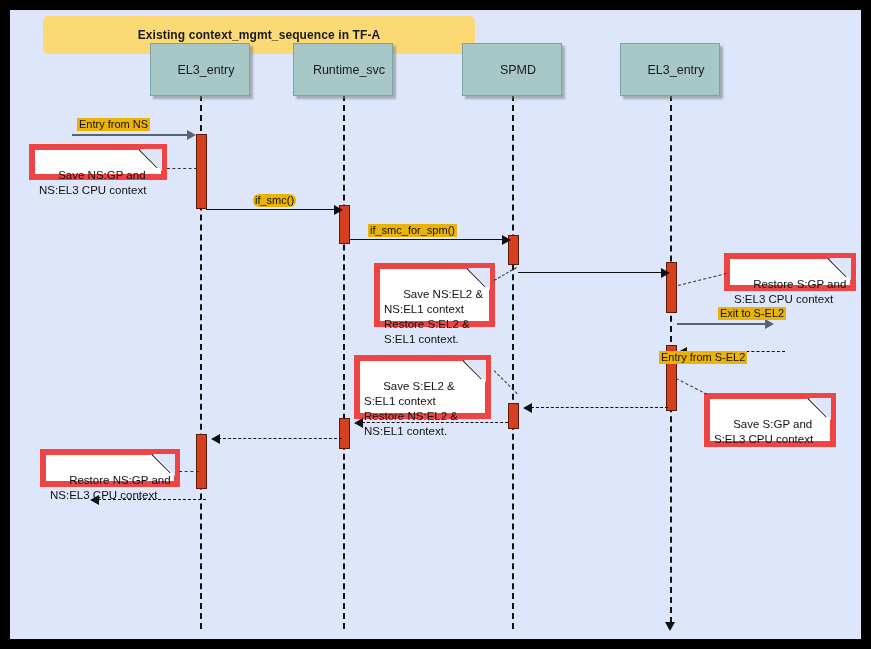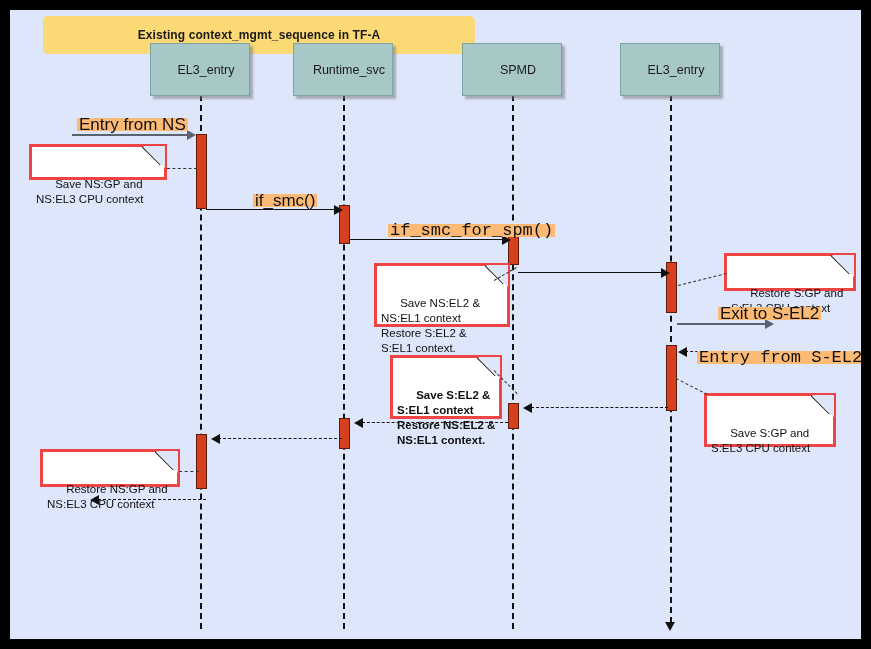--- a/index.html
+++ b/index.html
@@ -97,37 +97,37 @@
   .arrowhead-r.gray { border-left-color: #5a6470; }
   .arrowhead-l {
     position: absolute;
     width: 0; height: 0;
     border-top: 5px solid transparent;
     border-bottom: 5px solid transparent;
     border-right: 9px solid #111;
   }
   .msg-label {
     position: absolute;
-    font-size: 17px;
+    font-size: 11px;
     color: #111;
-    background: #fdba74;
+    background: #eab308;
     padding: 0 2px;
     white-space: nowrap;
     line-height: 13px;
   }
   
   .note {
     position: absolute;
     background: #ffffff;
-    border: 3px solid #ef4444;
+    border: 6px solid #ef4444;
     box-sizing: border-box;
     font-size: 11.5px;
     color: #111;
     line-height: 15px;
-    padding: 15px 5px 2px 4px;
+    padding: 3px 5px 2px 4px;
     white-space: pre;
   }
   .note .fold {
     position: absolute;
     top: -1px;
     right: -1px;
     width: 0; height: 0;
     border-left: 22px solid transparent;
     border-top: 22px solid #dde6fb;
   }
@@ -202,27 +202,27 @@
     <div class="note" style="left:19px; top:134px; width:138px; height:36px;">
       <span>Save NS:GP and
 NS:EL3 CPU context</span>
       <span class="fold"></span>
       <span class="fold-edge"></span>
     </div>
     <div class="note-link" style="left:157px; top:158px; width:30px;"></div>
 
     <div class="msg-line msg-solid" style="left:196px; top:199px; width:130px;"></div>
     <div class="arrowhead-r" style="left:324px; top:195px;"></div>
-    <div class="msg-label" style="left:243px; top:184px;">if_smc()</div>
+    <div class="msg-label" style="left:243px; top:184px;border-radius:6px;">if_smc()</div>
 
     <div class="msg-line msg-solid" style="left:339px; top:229px; width:156px;"></div>
     <div class="arrowhead-r" style="left:492px; top:225px;"></div>
-    <div class="msg-label" style="left:378px; top:214px;font-family:Liberation Mono, monospace;">if_smc_for_spm()</div>
-
-    <div class="note" style="left:364px; top:253px; width:136px; height:64px;">
+    <div class="msg-label" style="left:358px; top:214px;">if_smc_for_spm()</div>
+
+    <div class="note" style="left:364px; top:253px; width:121px; height:64px;">
       <span>Save NS:EL2 &amp;
 NS:EL1 context
 Restore S:EL2 &amp;
 S:EL1 context.</span>
       <span class="fold"></span>
       <span class="fold-edge"></span>
     </div>
     <div class="note-link" style="left:484px; top:270px; width:26px; transform: rotate(-30deg);"></div>
 
     <div class="msg-line msg-solid" style="left:508px; top:262px; width:146px;"></div>
@@ -235,34 +235,34 @@
       <span class="fold-edge"></span>
     </div>
     <div class="note-link" style="left:668px; top:275px; width:50px; transform: rotate(-14deg);"></div>
 
     <div class="msg-line msg-solid-gray" style="left:667px; top:313px; width:90px;"></div>
     <div class="arrowhead-r gray" style="left:755px; top:309px;"></div>
     <div class="msg-label" style="left:672px; top:297px;margin-left:36px;">Exit to S-EL2</div>
 
     <div class="msg-line msg-dashed" style="left:675px; top:341px; width:100px;"></div>
     <div class="arrowhead-l" style="left:668px; top:337px;"></div>
-    <div class="msg-label" style="left:687px; top:341px;font-family:Liberation Mono, monospace;">Entry from S-EL2</div>
+    <div class="msg-label" style="left:649px; top:341px;">Entry from S-EL2</div>
 
     <div class="note" style="left:694px; top:383px; width:132px; height:54px;">
       <span>Save S:GP and
 S:EL3 CPU context</span>
       <span class="fold"></span>
       <span class="fold-edge"></span>
     </div>
     <div class="note-link" style="left:666px; top:368px; width:35px; transform: rotate(27deg);"></div>
 
     <div class="msg-line msg-dashed" style="left:521px; top:397px; width:137px;"></div>
     <div class="arrowhead-l" style="left:513px; top:393px;"></div>
 
-    <div class="note" style="left:380px; top:345px; width:112px; height:64px;font-weight:bold;">
+    <div class="note" style="left:344px; top:345px; width:137px; height:64px;">
       <span>Save S:EL2 &amp;
 S:EL1 context
 Restore NS:EL2 &amp;
 NS:EL1 context.</span>
       <span class="fold"></span>
       <span class="fold-edge"></span>
     </div>
     <div class="note-link" style="left:484px; top:360px; width:33px; transform: rotate(45deg);"></div>
 
     <div class="msg-line msg-dashed" style="left:352px; top:412px; width:146px;"></div>

